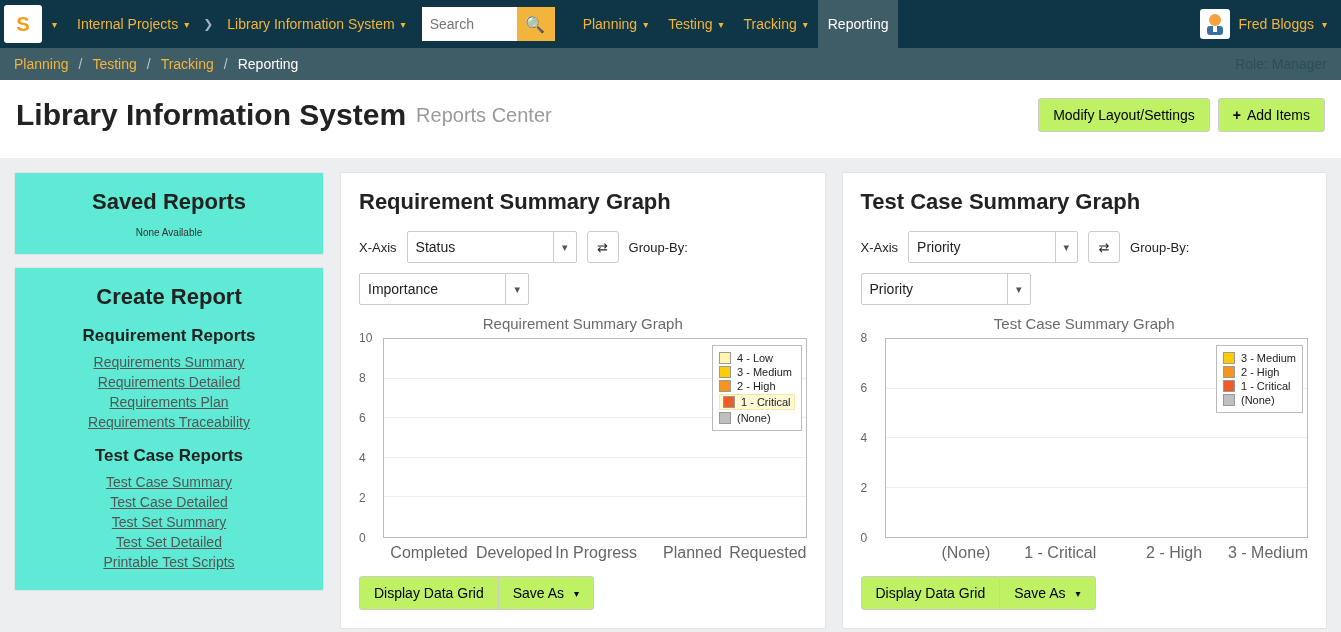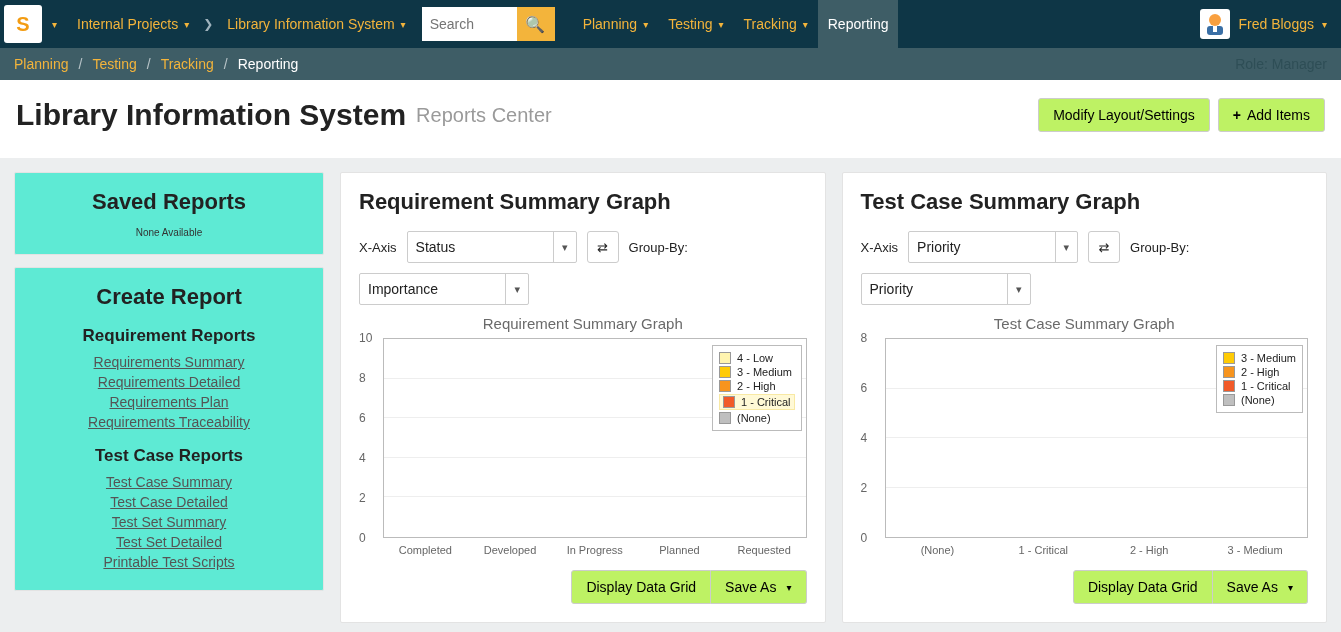--- a/index.html
+++ b/index.html
@@ -54,28 +54,28 @@
   
   .plot-wrap { position:relative; }
   .plot-title { text-align:center; font-size:15px; color:#6a6a6a; margin:8px 0 6px; font-family:"Trebuchet MS", sans-serif; }
   .plot-area { position:relative; height:200px; display:flex; }
   .y-ticks { display:flex; flex-direction:column; justify-content:space-between; width:24px; text-align:left; font-size:12px; color:#666; padding-right:4px; }
   .y-ticks div { height:0; line-height:0; }
   .chart-grid { flex:1; border:1px solid #bbb; position:relative; display:flex; align-items:flex-end; padding:0 10px; overflow:visible; }
   .gridline { position:absolute; left:0; right:0; height:0; border-top:1px solid #eee; }
   .bar-group { flex:1; display:flex; flex-direction:column-reverse; align-items:center; }
   .bar-seg { width:46px; }
-  .x-labels { display:flex; margin-left:24px; font-size:11px; color:#666; text-align:center; margin-top:6px; }
+  .x-labels { display:flex; margin-left:24px; font-size:16px; color:#666; text-align:right; margin-top:6px; }
   .x-labels div { flex:1; }
   .legend-box { position:absolute; right:4px; top:6px; background:#fff; border:1px solid #bbb; padding:4px 6px; font-size:11px; }
   .legend-row { display:flex; align-items:flex-start; gap:6px; margin:2px 0; }
   .legend-row.hl { background:#fff9d6; border:1px solid #f8e9a4; padding:1px 3px; }
   .swatch { width:12px; height:12px; border:1px solid #999; }
 
-  .panel-footer { display:flex; gap:-1px; margin-top:14px;justify-content:flex-end; }
+  .panel-footer { display:flex; gap:-1px; margin-top:14px; }
   .panel-footer .btn-outline { border-radius:0; }
   .panel-footer .btn-outline:first-child { border-radius:3px 0 0 3px; }
   .panel-footer .btn-outline:last-child { border-radius:0 3px 3px 0; border-left:none; }
 
   .chevron-right { font-size:12px; color:#9fb3bd; margin:0 4px; }
 </style>
 </head>
 <body>
 
 <div class="navbar">

